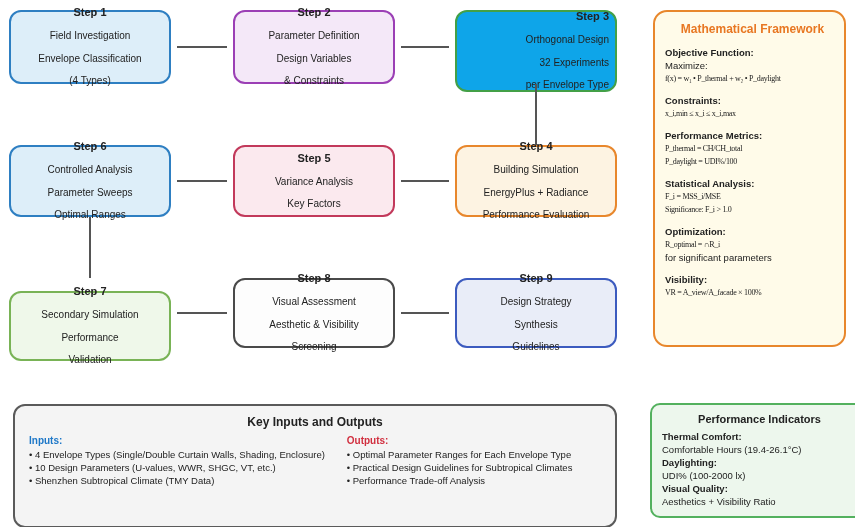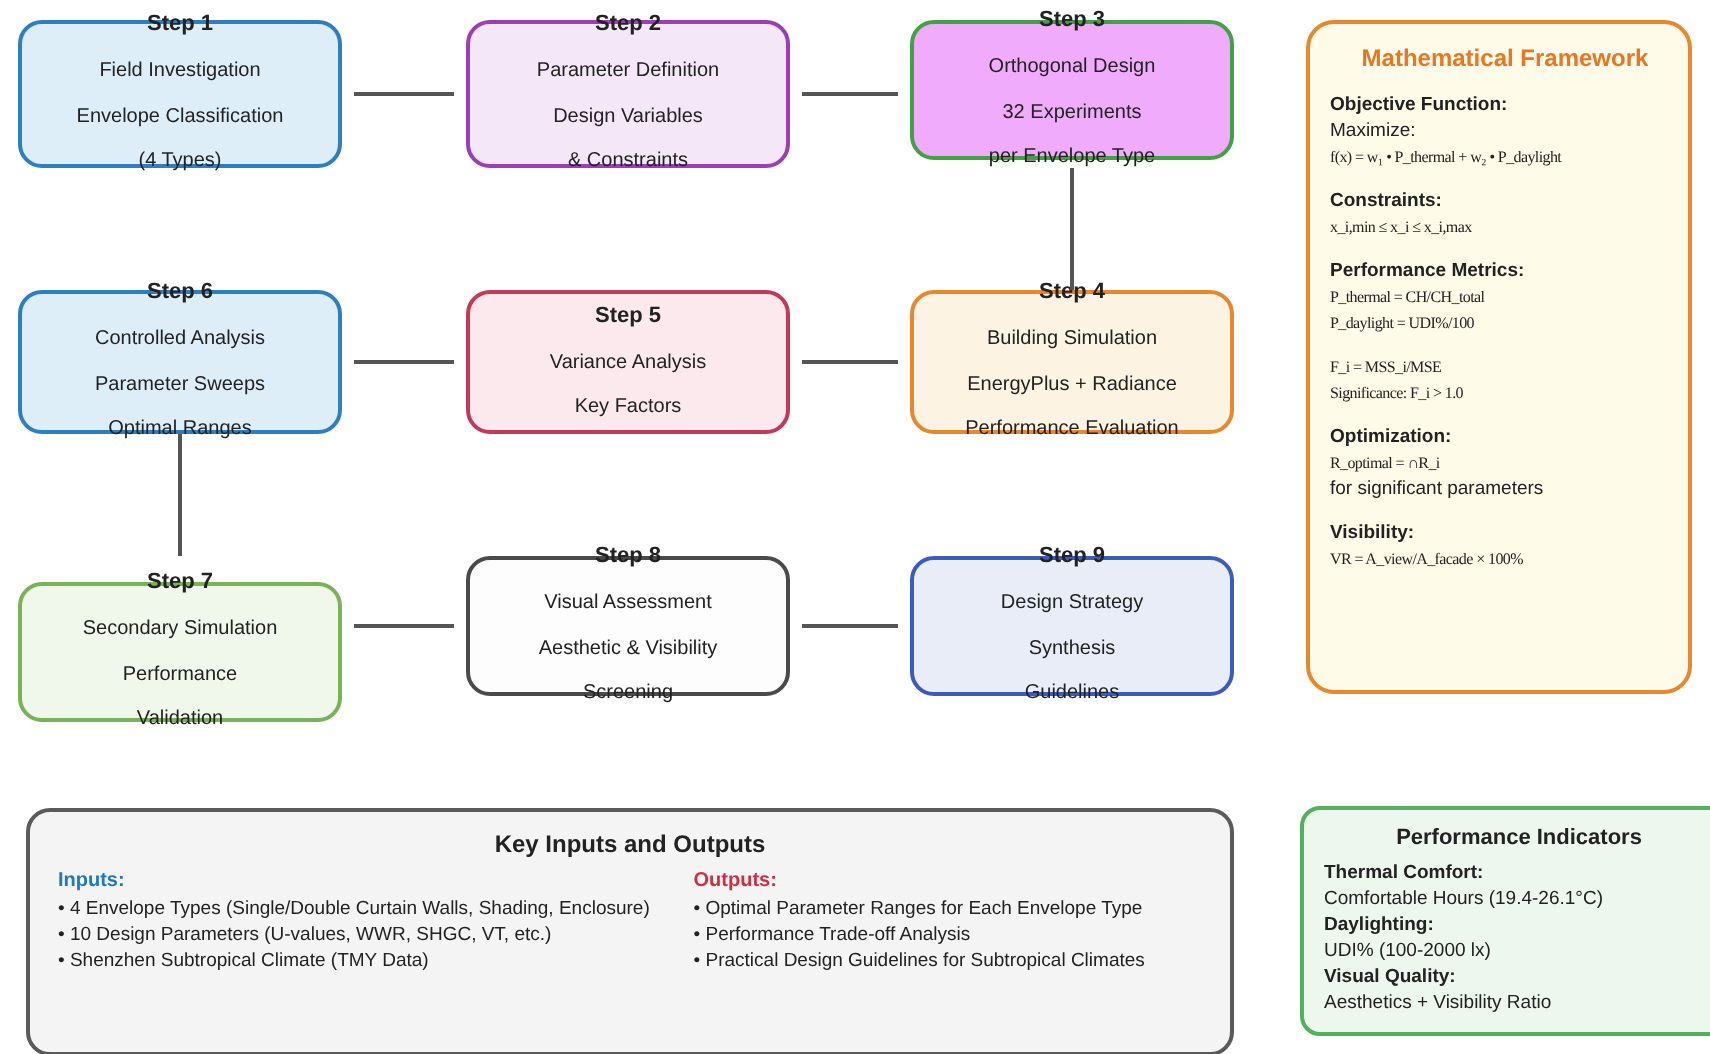--- a/index.html
+++ b/index.html
@@ -8,21 +8,21 @@
 
   
   .step { position:absolute; width:162px; border:2px solid; border-radius:12px;
           display:flex; flex-direction:column; justify-content:center; align-items:center;
           text-align:center; padding:4px 6px;gap:10px; }
   .step-title { font-weight:bold; font-size:11px; margin-bottom:2px; }
   .step-line { font-size:10px; line-height:12.5px; }
 
   .s1 { left:9px;   top:10px;  height:74px; background:#ddeef9; border-color:#2e7fc2; }
   .s2 { left:233px; top:10px;  height:74px; background:#f4e8f8; border-color:#9b3fb5; }
-  .s3 { left:455px; top:10px;  height:70px; background:#f0abfc; border-color:#43a047; }
+  .s3 { left:455px; top:10px;  height:82px; background:#0ea5e9; border-color:#43a047;align-items:flex-end; }
   .s6 { left:9px;   top:145px; height:72px; background:#ddeef9; border-color:#2e7fc2; }
   .s5 { left:233px; top:145px; height:72px; background:#fbe9ee; border-color:#c2395b; }
   .s4 { left:455px; top:145px; height:72px; background:#fdf3e2; border-color:#e8872c; }
   .s7 { left:9px;   top:291px; height:70px; background:#eff8ea; border-color:#79b356; }
   .s8 { left:233px; top:278px; height:70px; background:#fdfdfd; border-color:#4a4a4a; }
   .s9 { left:455px; top:278px; height:70px; background:#e9edf8; border-color:#3c5bbf; }
 
   
   .conn { position:absolute; background:#555; }
   .c12 { left:177px; top:46px;  width:50px; height:2px; }
@@ -148,20 +148,21 @@
       <div class="fw-mono">x_i,min ≤ x_i ≤ x_i,max</div>
     </div>
 
     <div class="fw-section">
       <div class="fw-head">Performance Metrics:</div>
       <div class="fw-mono">P_thermal = CH/CH_total</div>
       <div class="fw-mono">P_daylight = UDI%/100</div>
     </div>
 
     <div class="fw-section">
+      <div class="fw-head">Statistical Analysis:</div>
       <div class="fw-mono">F_i = MSS_i/MSE</div>
       <div class="fw-mono">Significance: F_i &gt; 1.0</div>
     </div>
 
     <div class="fw-section">
       <div class="fw-head">Optimization:</div>
       <div class="fw-mono">R_optimal = ∩R_i</div>
       <div class="fw-line">for significant parameters</div>
     </div>
 
@@ -176,22 +177,22 @@
     <div class="io-cols">
       <div class="io-col-in">
         <div class="io-head io-head-in">Inputs:</div>
         <div class="io-item">• 4 Envelope Types (Single/Double Curtain Walls, Shading, Enclosure)</div>
         <div class="io-item">• 10 Design Parameters (U-values, WWR, SHGC, VT, etc.)</div>
         <div class="io-item">• Shenzhen Subtropical Climate (TMY Data)</div>
       </div>
       <div class="io-col-out">
         <div class="io-head io-head-out">Outputs:</div>
         <div class="io-item">• Optimal Parameter Ranges for Each Envelope Type</div>
+        <div class="io-item">• Practical Design Guidelines for Subtropical Climates</div>
         <div class="io-item">• Performance Trade-off Analysis</div>
-        <div class="io-item">• Practical Design Guidelines for Subtropical Climates</div>
       </div>
     </div>
   </div>
 
   <div class="indicators">
     <div class="pi-title">Performance Indicators</div>
     <div class="pi-label">Thermal Comfort:</div>
     <div class="pi-value">Comfortable Hours (19.4-26.1°C)</div>
     <div class="pi-label">Daylighting:</div>
     <div class="pi-value">UDI% (100-2000 lx)</div>

